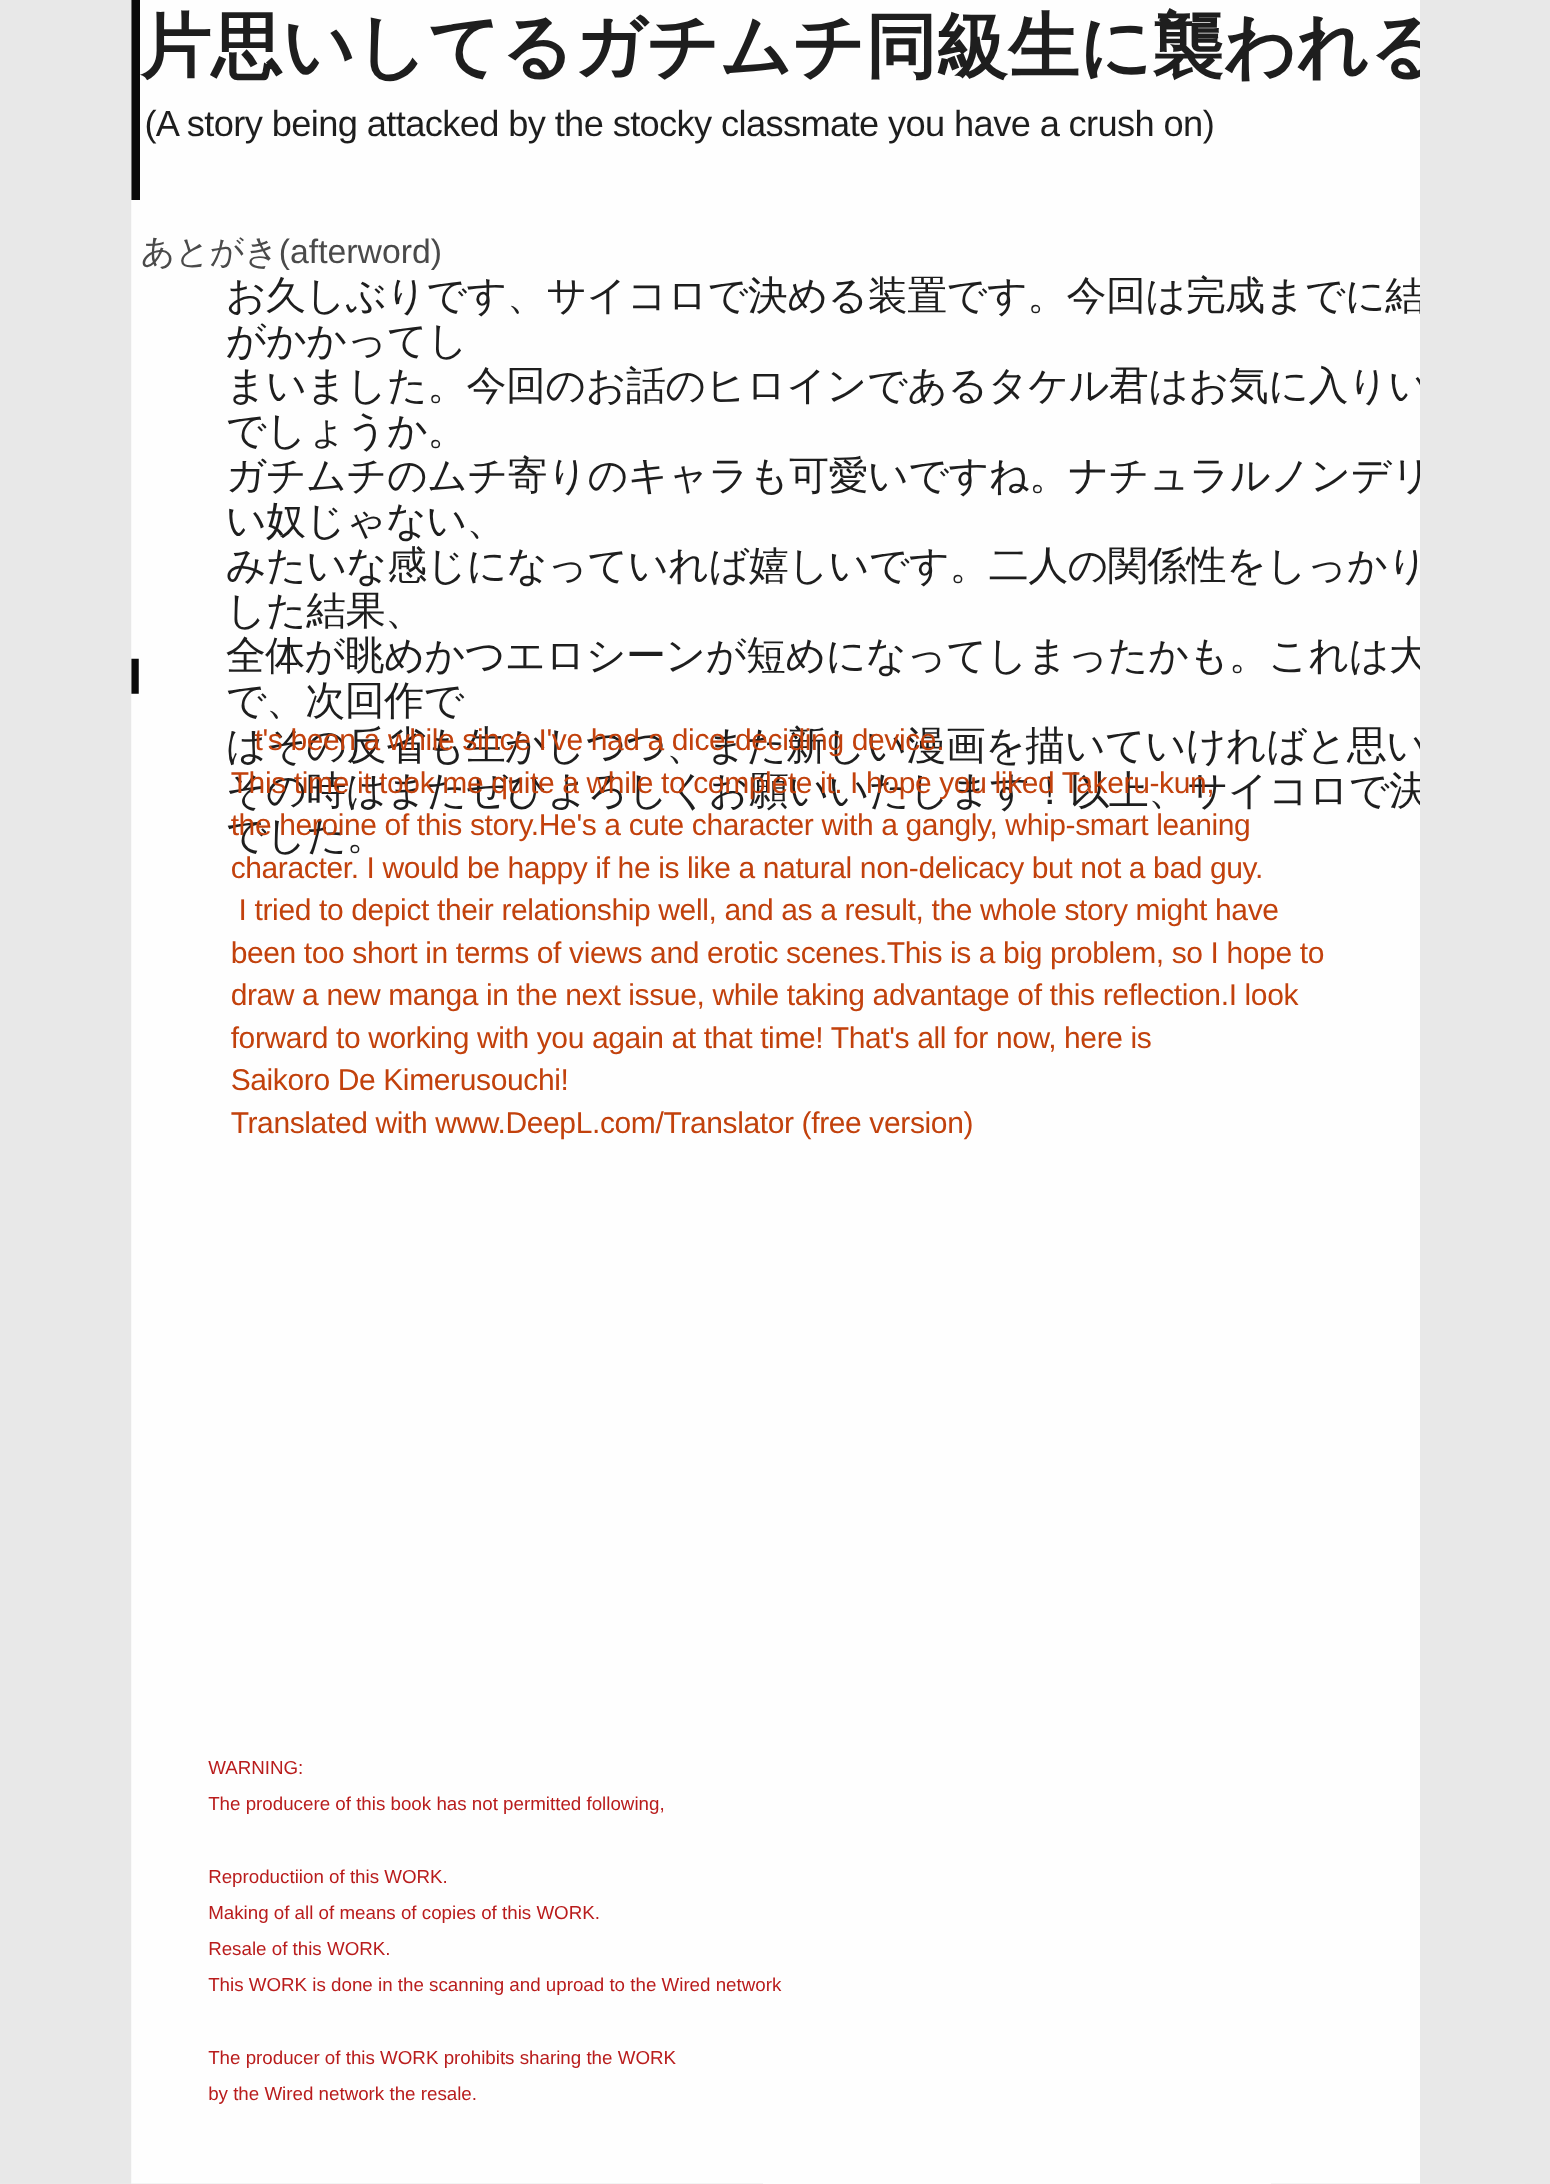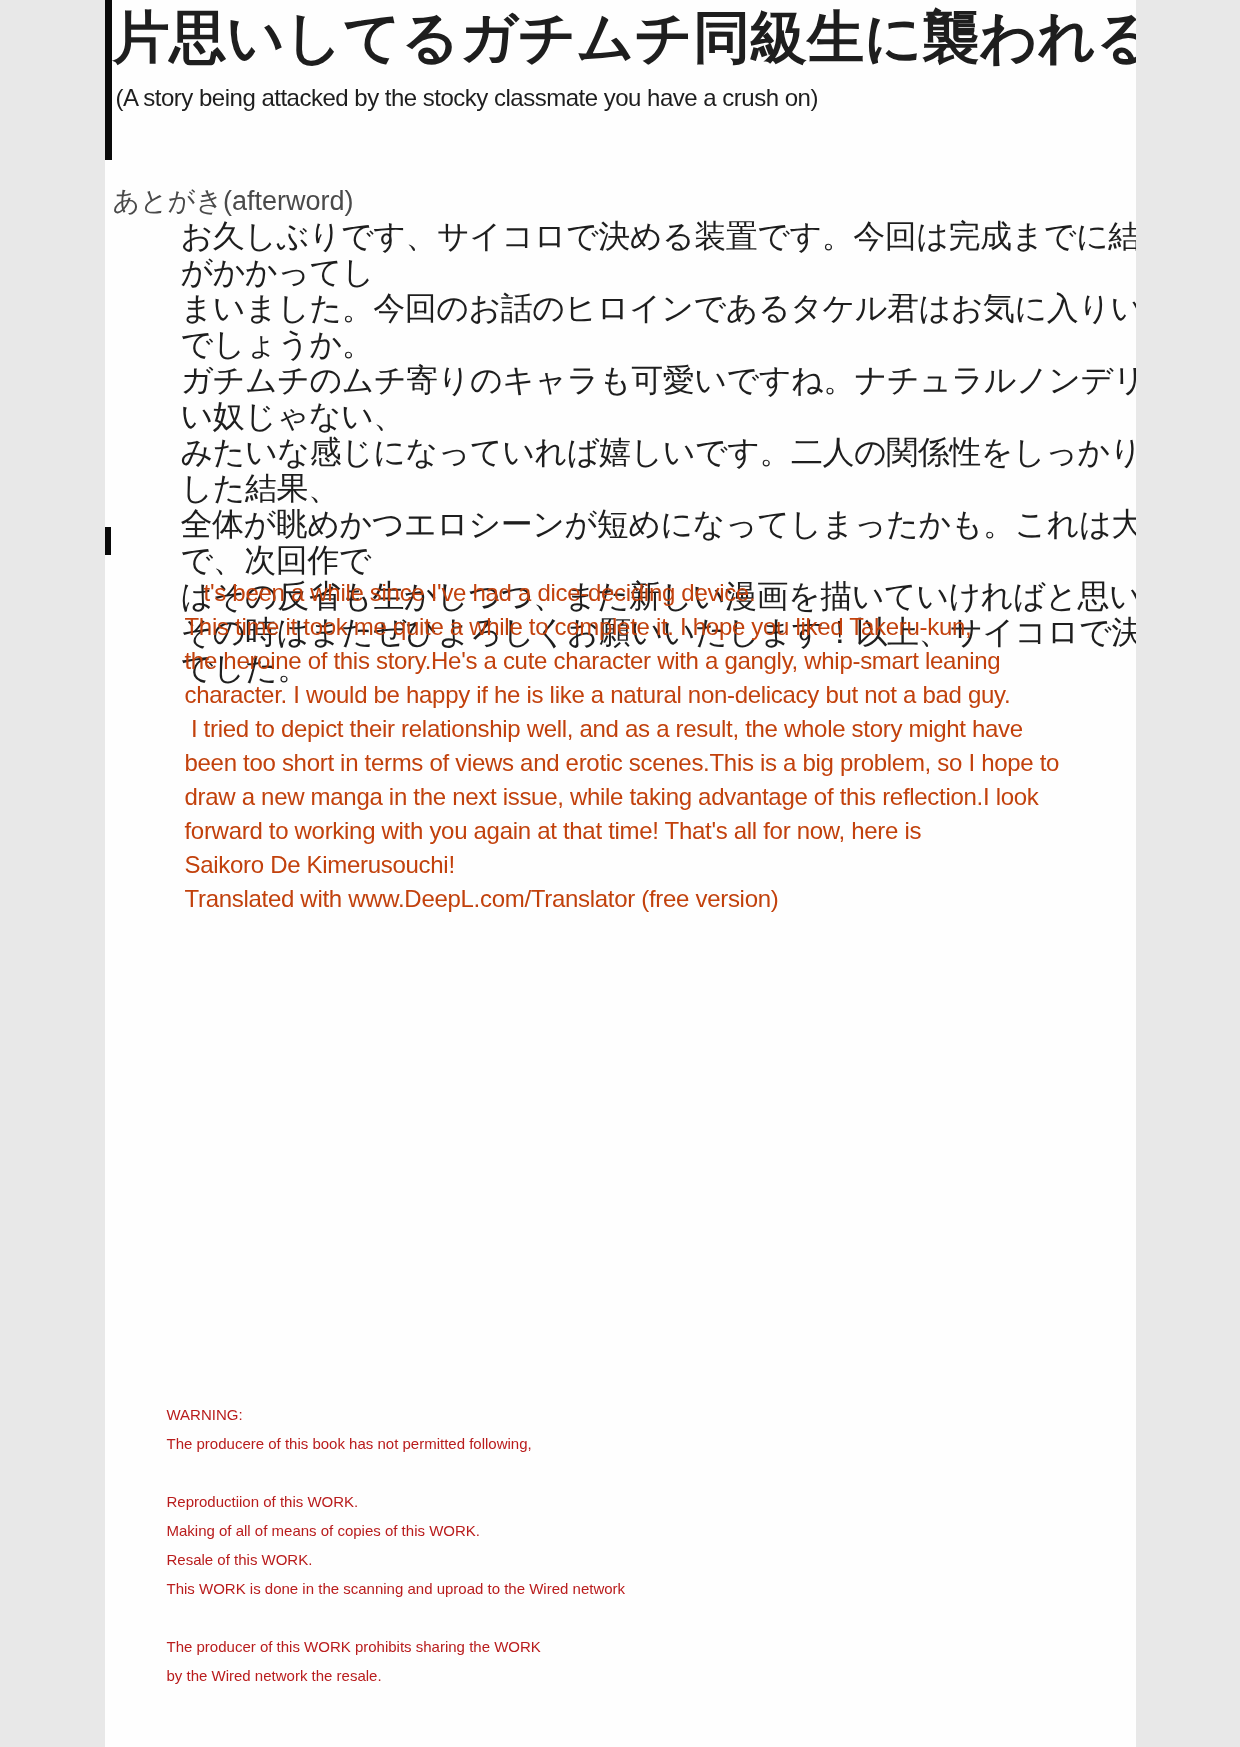--- a/index.html
+++ b/index.html
@@ -26,21 +26,21 @@
   .title-jp {
     left: 8px; top: 2px;
     font-size: 57px;
     font-weight: 700;
     letter-spacing: 0px;
     line-height: 1.25;
     white-space: nowrap;
   }
   .title-en {
     left: 11px; top: 84px;
-    font-size: 24px;
+    font-size: 29px;
     font-weight: 500;
     letter-spacing: -0.5px;
     white-space: nowrap;
     text-align: center;
   }
   .afterword-heading {
     left: 8px; top: 155px;
     font-size: 27px;
     font-weight: 500;
     color: #4a4a4a;

